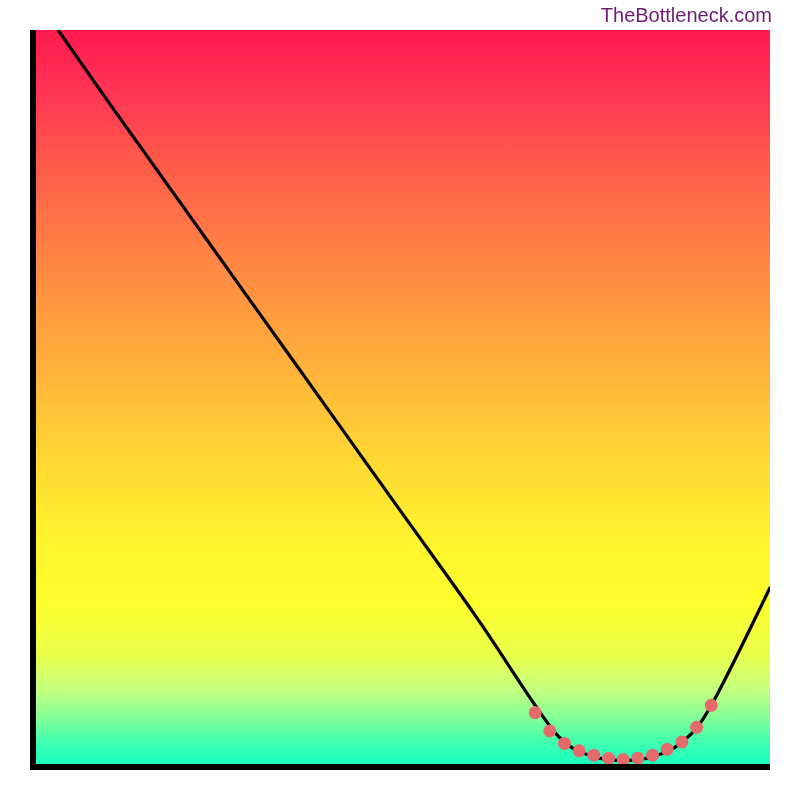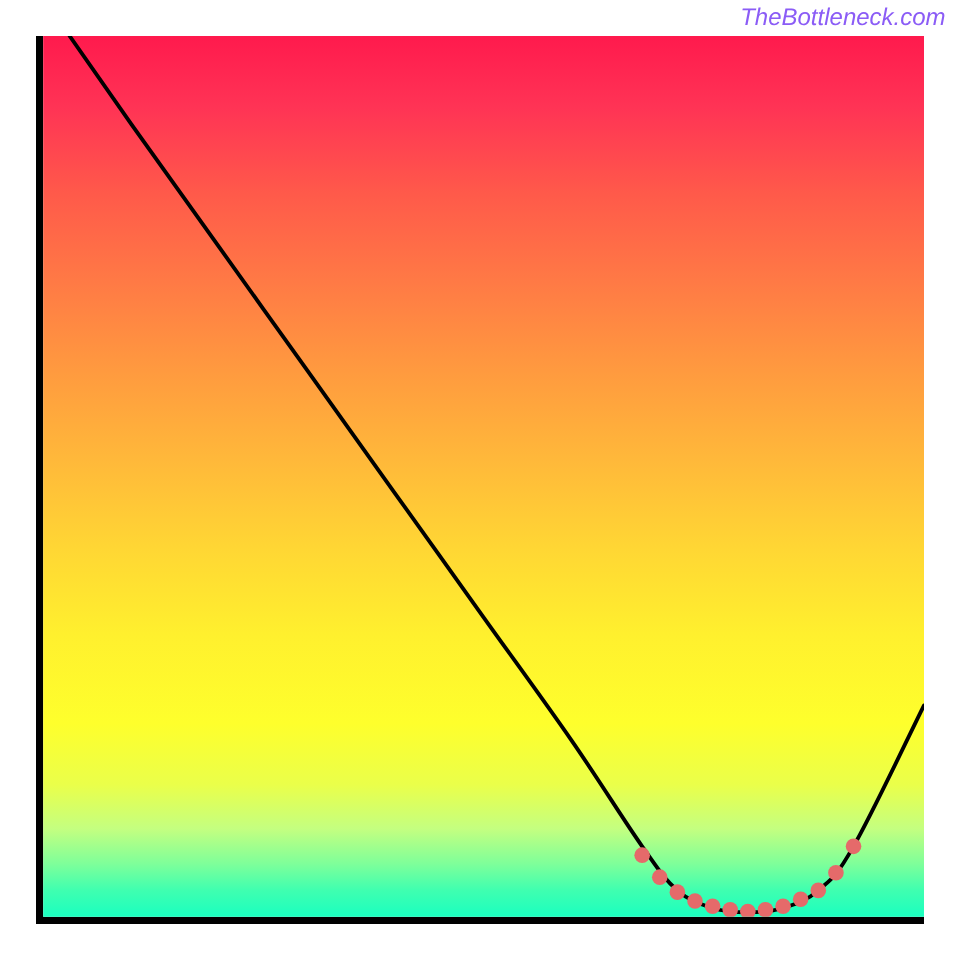--- a/index.html
+++ b/index.html
@@ -12,26 +12,25 @@
     overflow: hidden;
   }
   .chart-container {
     position: relative;
     width: 800px;
     height: 800px;
   }
   .watermark {
     position: absolute;
     top: 4px;
-    right: 12px;
+    right: 28px;
     font-size: 20px;
-    color: #8b5cf6;
+    color: #701a75;
     font-weight: 500;
     z-index: 10;
-    font-style: italic;
   }
   .plot-area {
     position: absolute;
     left: 30px;
     top: 30px;
     width: 740px;
     height: 740px;
     border-left: 6px solid #000;
     border-bottom: 6px solid #000;
     box-sizing: border-box;

